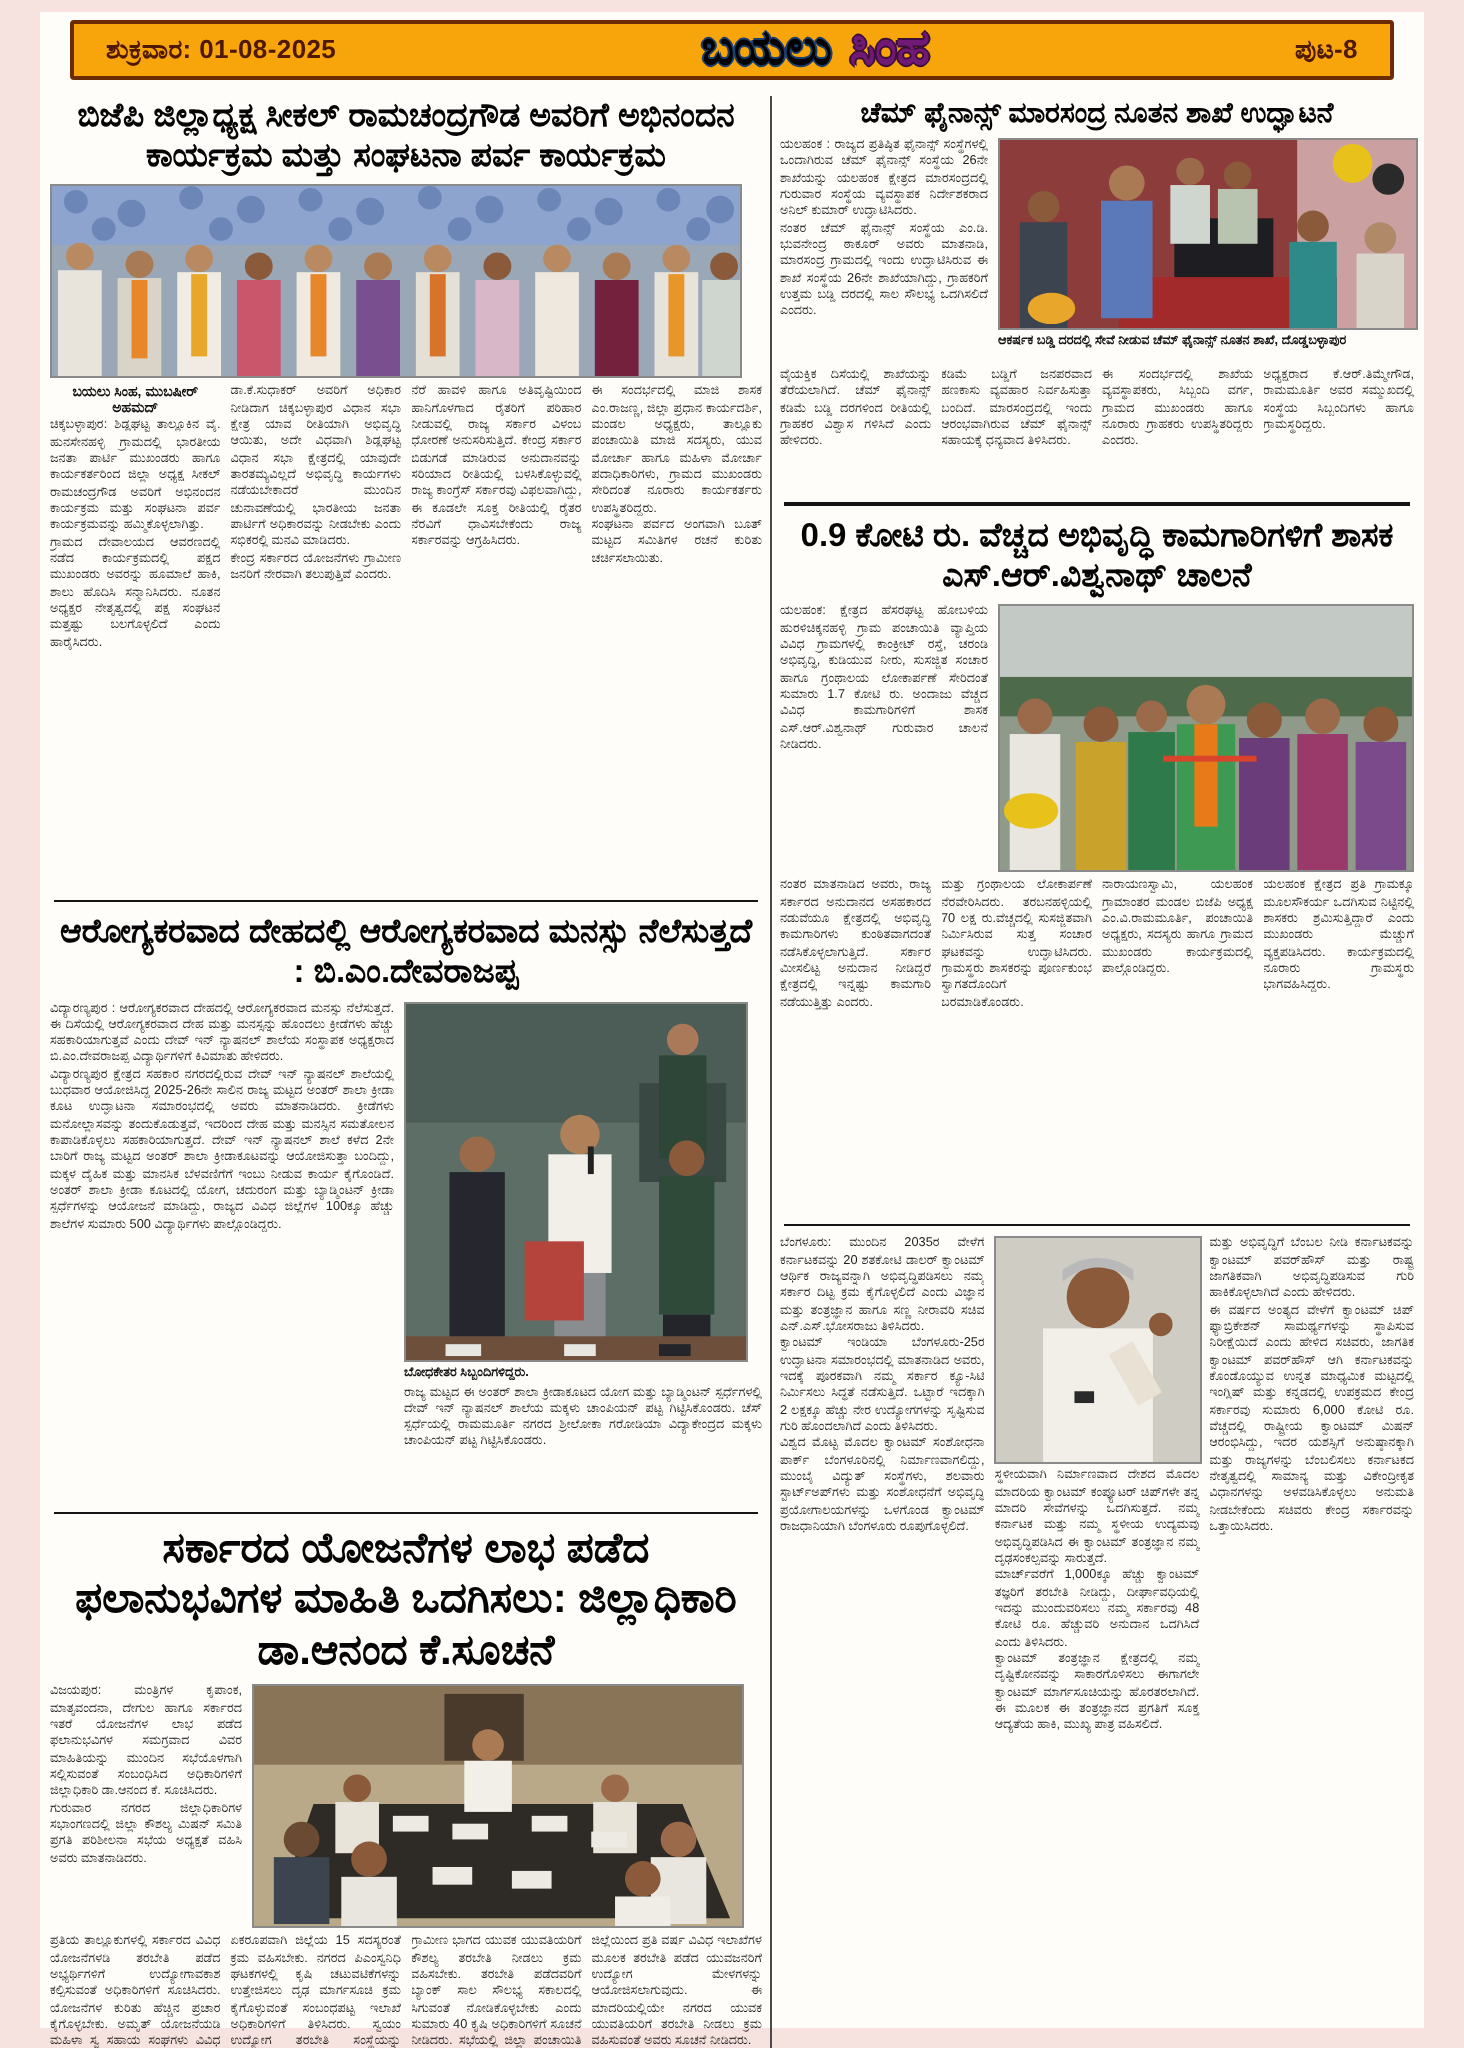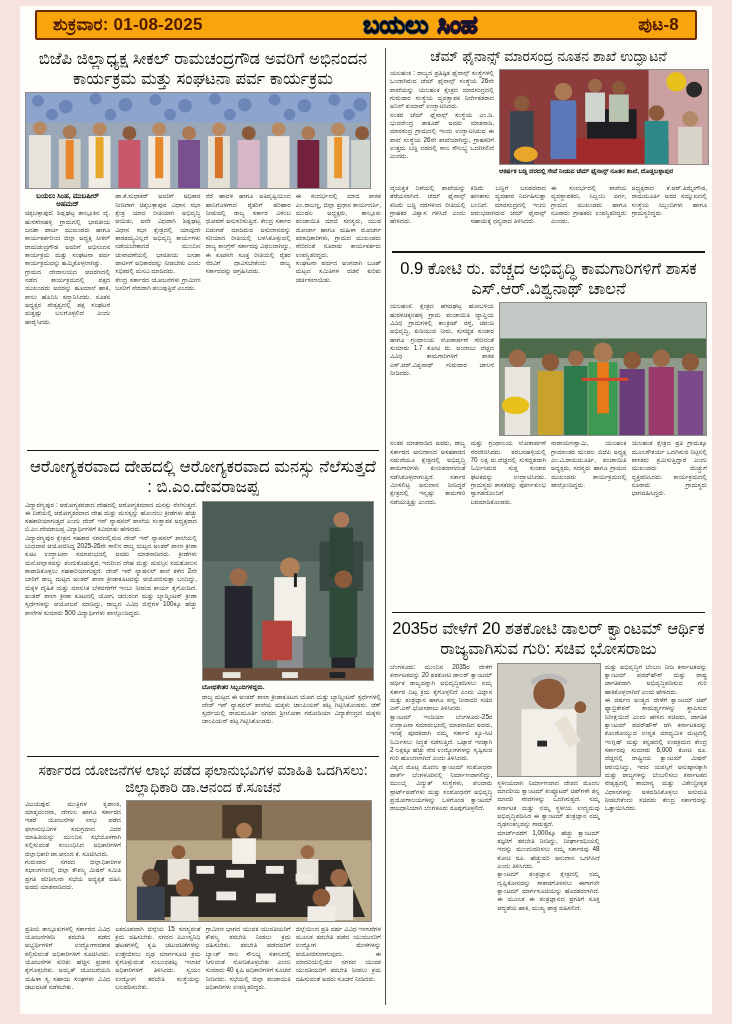--- a/index.html
+++ b/index.html
@@ -12,32 +12,32 @@
     position:absolute;left:20px;top:6px;width:692px;height:1008px;
     background:#fffdfa;box-sizing:border-box;padding:4px 5px 6px 5px;
   }
   
   .masthead{
     height:30px;margin:0 10px 6px 10px;background:#f7a50a;
     border:2px solid #6b2b05;border-radius:2px;
     display:flex;align-items:center;justify-content:space-between;
     padding:0 16px;box-sizing:border-box;
   }
-  .m-side{font-size:17px;font-weight:bold;color:#4f1802;letter-spacing:.2px}
+  .m-side{font-size:13px;font-weight:bold;color:#4f1802;letter-spacing:.2px}
   .m-title{font-size:24px;font-weight:bold;line-height:1;white-space:nowrap}
   .m-w1{color:#000000;text-shadow:1px 0 #1c3f6e,-1px 0 #1c3f6e,0 1px #1c3f6e,0 -1px #1c3f6e}
-  .m-w2{color:#0f172a;margin-left:9px;text-shadow:1px 0 #3c0f3a,-1px 0 #3c0f3a,0 1px #3c0f3a,0 -1px #3c0f3a}
+  .m-w2{color:#701a75;margin-left:9px;text-shadow:1px 0 #3c0f3a,-1px 0 #3c0f3a,0 1px #3c0f3a,0 -1px #3c0f3a}
   
   .page-cols{display:flex;align-items:stretch}
   .lgroup{width:356px;flex:none}
   .vrule{width:1px;background:#4a4a4a;flex:none;margin:2px 4px 0 4px}
   .rgroup{flex:1;min-width:0}
   
-  .headline{font-weight:normal;color:#050505;text-align:center;line-height:1.22;margin:2px 2px 4px 2px}
-  .hl-16{font-size:14px}
+  .headline{font-weight:bold;color:#050505;text-align:center;line-height:1.22;margin:2px 2px 4px 2px}
+  .hl-16{font-size:21px}
   .hl-17{font-size:16.5px}
   .hl-15{font-size:14px}
   .btxt{
     font-size:6.4px;line-height:1.3;text-align:justify;color:#1d1d1d;
     white-space:pre-line;overflow:hidden;word-break:break-word;
   }
   .byline{font-size:7px;font-weight:bold;text-align:center;color:#111;margin-bottom:1px}
   .caption{font-size:6.4px;font-weight:bold;color:#111;line-height:1.25;overflow:hidden}
   .hr{border:0;border-top:1.5px solid #161616;margin:5px 2px}
   .hr-thick{border-top:2.5px solid #161616}
@@ -361,21 +361,20 @@
           <div class="btxt" style="height:168px">ನಂತರ ಮಾತನಾಡಿದ ಅವರು, ರಾಜ್ಯ ಸರ್ಕಾರದ ಅನುದಾನದ ಅಸಹಕಾರದ ನಡುವೆಯೂ ಕ್ಷೇತ್ರದಲ್ಲಿ ಅಭಿವೃದ್ಧಿ ಕಾಮಗಾರಿಗಳು ಕುಂಠಿತವಾಗದಂತೆ ನಡೆಸಿಕೊಳ್ಳಲಾಗುತ್ತಿದೆ. ಸರ್ಕಾರ ಮೀಸಲಿಟ್ಟ ಅನುದಾನ ನೀಡಿದ್ದರೆ ಕ್ಷೇತ್ರದಲ್ಲಿ ಇನ್ನಷ್ಟು ಕಾಮಗಾರಿ ನಡೆಯುತ್ತಿತ್ತು ಎಂದರು.</div>
           <div class="btxt" style="height:168px">ಮತ್ತು ಗ್ರಂಥಾಲಯ ಲೋಕಾರ್ಪಣೆ ನೆರವೇರಿಸಿದರು. ತರಬನಹಳ್ಳಿಯಲ್ಲಿ 70 ಲಕ್ಷ ರು.ವೆಚ್ಚದಲ್ಲಿ ಸುಸಜ್ಜಿತವಾಗಿ ನಿರ್ಮಿಸಿರುವ ಸುತ್ತ ಸಂಚಾರ ಘಟಕವನ್ನು ಉದ್ಘಾಟಿಸಿದರು. ಗ್ರಾಮಸ್ಥರು ಶಾಸಕರನ್ನು ಪೂರ್ಣಕುಂಭ ಸ್ವಾಗತದೊಂದಿಗೆ ಬರಮಾಡಿಕೊಂಡರು.</div>
           <div class="btxt" style="height:168px">ನಾರಾಯಣಸ್ವಾಮಿ, ಯಲಹಂಕ ಗ್ರಾಮಾಂತರ ಮಂಡಲ ಬಿಜೆಪಿ ಅಧ್ಯಕ್ಷ ಎಂ.ವಿ.ರಾಮಮೂರ್ತಿ, ಪಂಚಾಯಿತಿ ಅಧ್ಯಕ್ಷರು, ಸದಸ್ಯರು ಹಾಗೂ ಗ್ರಾಮದ ಮುಖಂಡರು ಕಾರ್ಯಕ್ರಮದಲ್ಲಿ ಪಾಲ್ಗೊಂಡಿದ್ದರು.</div>
           <div class="btxt" style="height:168px">ಯಲಹಂಕ ಕ್ಷೇತ್ರದ ಪ್ರತಿ ಗ್ರಾಮಕ್ಕೂ ಮೂಲಸೌಕರ್ಯ ಒದಗಿಸುವ ನಿಟ್ಟಿನಲ್ಲಿ ಶಾಸಕರು ಶ್ರಮಿಸುತ್ತಿದ್ದಾರೆ ಎಂದು ಮುಖಂಡರು ಮೆಚ್ಚುಗೆ ವ್ಯಕ್ತಪಡಿಸಿದರು. ಕಾರ್ಯಕ್ರಮದಲ್ಲಿ ನೂರಾರು ಗ್ರಾಮಸ್ಥರು ಭಾಗವಹಿಸಿದ್ದರು.</div>
         </div>
       </div>
 
       <hr class="hr">
 
       <div>
-        <div class="headline hl-17">2035ರ ವೇಳೆಗೆ 20 ಶತಕೋಟಿ ಡಾಲರ್ ಕ್ವಾಂಟಮ್ ಆರ್ಥಿಕ ರಾಜ್ಯವಾಗಿಸುವ ಗುರಿ: ಸಚಿವ ಭೋಸರಾಜು</div>
         <div class="colflex">
           <div class="btxt" style="height:318px">ಬೆಂಗಳೂರು: ಮುಂದಿನ 2035ರ ವೇಳೆಗೆ ಕರ್ನಾಟಕವನ್ನು 20 ಶತಕೋಟಿ ಡಾಲರ್ ಕ್ವಾಂಟಮ್ ಆರ್ಥಿಕ ರಾಜ್ಯವನ್ನಾಗಿ ಅಭಿವೃದ್ಧಿಪಡಿಸಲು ನಮ್ಮ ಸರ್ಕಾರ ದಿಟ್ಟ ಕ್ರಮ ಕೈಗೊಳ್ಳಲಿದೆ ಎಂದು ವಿಜ್ಞಾನ ಮತ್ತು ತಂತ್ರಜ್ಞಾನ ಹಾಗೂ ಸಣ್ಣ ನೀರಾವರಿ ಸಚಿವ ಎನ್.ಎಸ್.ಭೋಸರಾಜು ತಿಳಿಸಿದರು.
 ಕ್ವಾಂಟಮ್ ಇಂಡಿಯಾ ಬೆಂಗಳೂರು-25ರ ಉದ್ಘಾಟನಾ ಸಮಾರಂಭದಲ್ಲಿ ಮಾತನಾಡಿದ ಅವರು, ಇದಕ್ಕೆ ಪೂರಕವಾಗಿ ನಮ್ಮ ಸರ್ಕಾರ ಕ್ಯೂ-ಸಿಟಿ ನಿರ್ಮಿಸಲು ಸಿದ್ಧತೆ ನಡೆಸುತ್ತಿದೆ. ಒಟ್ಟಾರೆ ಇದಕ್ಕಾಗಿ 2 ಲಕ್ಷಕ್ಕೂ ಹೆಚ್ಚು ನೇರ ಉದ್ಯೋಗಗಳನ್ನು ಸೃಷ್ಟಿಸುವ ಗುರಿ ಹೊಂದಲಾಗಿದೆ ಎಂದು ತಿಳಿಸಿದರು.
 ವಿಶ್ವದ ಮೊಟ್ಟ ಮೊದಲ ಕ್ವಾಂಟಮ್ ಸಂಶೋಧನಾ ಪಾರ್ಕ್ ಬೆಂಗಳೂರಿನಲ್ಲಿ ನಿರ್ಮಾಣವಾಗಲಿದ್ದು, ಮುಂಬೈ ವಿದ್ಯುತ್ ಸಂಸ್ಥೆಗಳು, ಶಲವಾರು ಸ್ಟಾರ್ಟ್‌ಅಪ್‌ಗಳು ಮತ್ತು ಸಂಶೋಧನೆಗೆ ಅಭಿವೃದ್ಧಿ ಪ್ರಯೋಗಾಲಯಗಳನ್ನು ಒಳಗೊಂಡ ಕ್ವಾಂಟಮ್ ರಾಜಧಾನಿಯಾಗಿ ಬೆಂಗಳೂರು ರೂಪುಗೊಳ್ಳಲಿದೆ.</div>
           <div class="stack" style="flex:1">
             <svg class="photo" width="104" height="114" viewBox="0 0 104 114" preserveAspectRatio="none" xmlns="http://www.w3.org/2000/svg">
               <rect width="104" height="114" fill="#d9d6cf"></rect>
               <rect x="0" y="0" width="104" height="114" fill="#cfccc4"></rect>
               <circle cx="52" cy="30" r="16" fill="#8a5a3a"></circle>
               <path d="M34 22 Q52 8 70 22 L70 16 Q52 4 34 16 Z" fill="#b9b9b9"></path>

